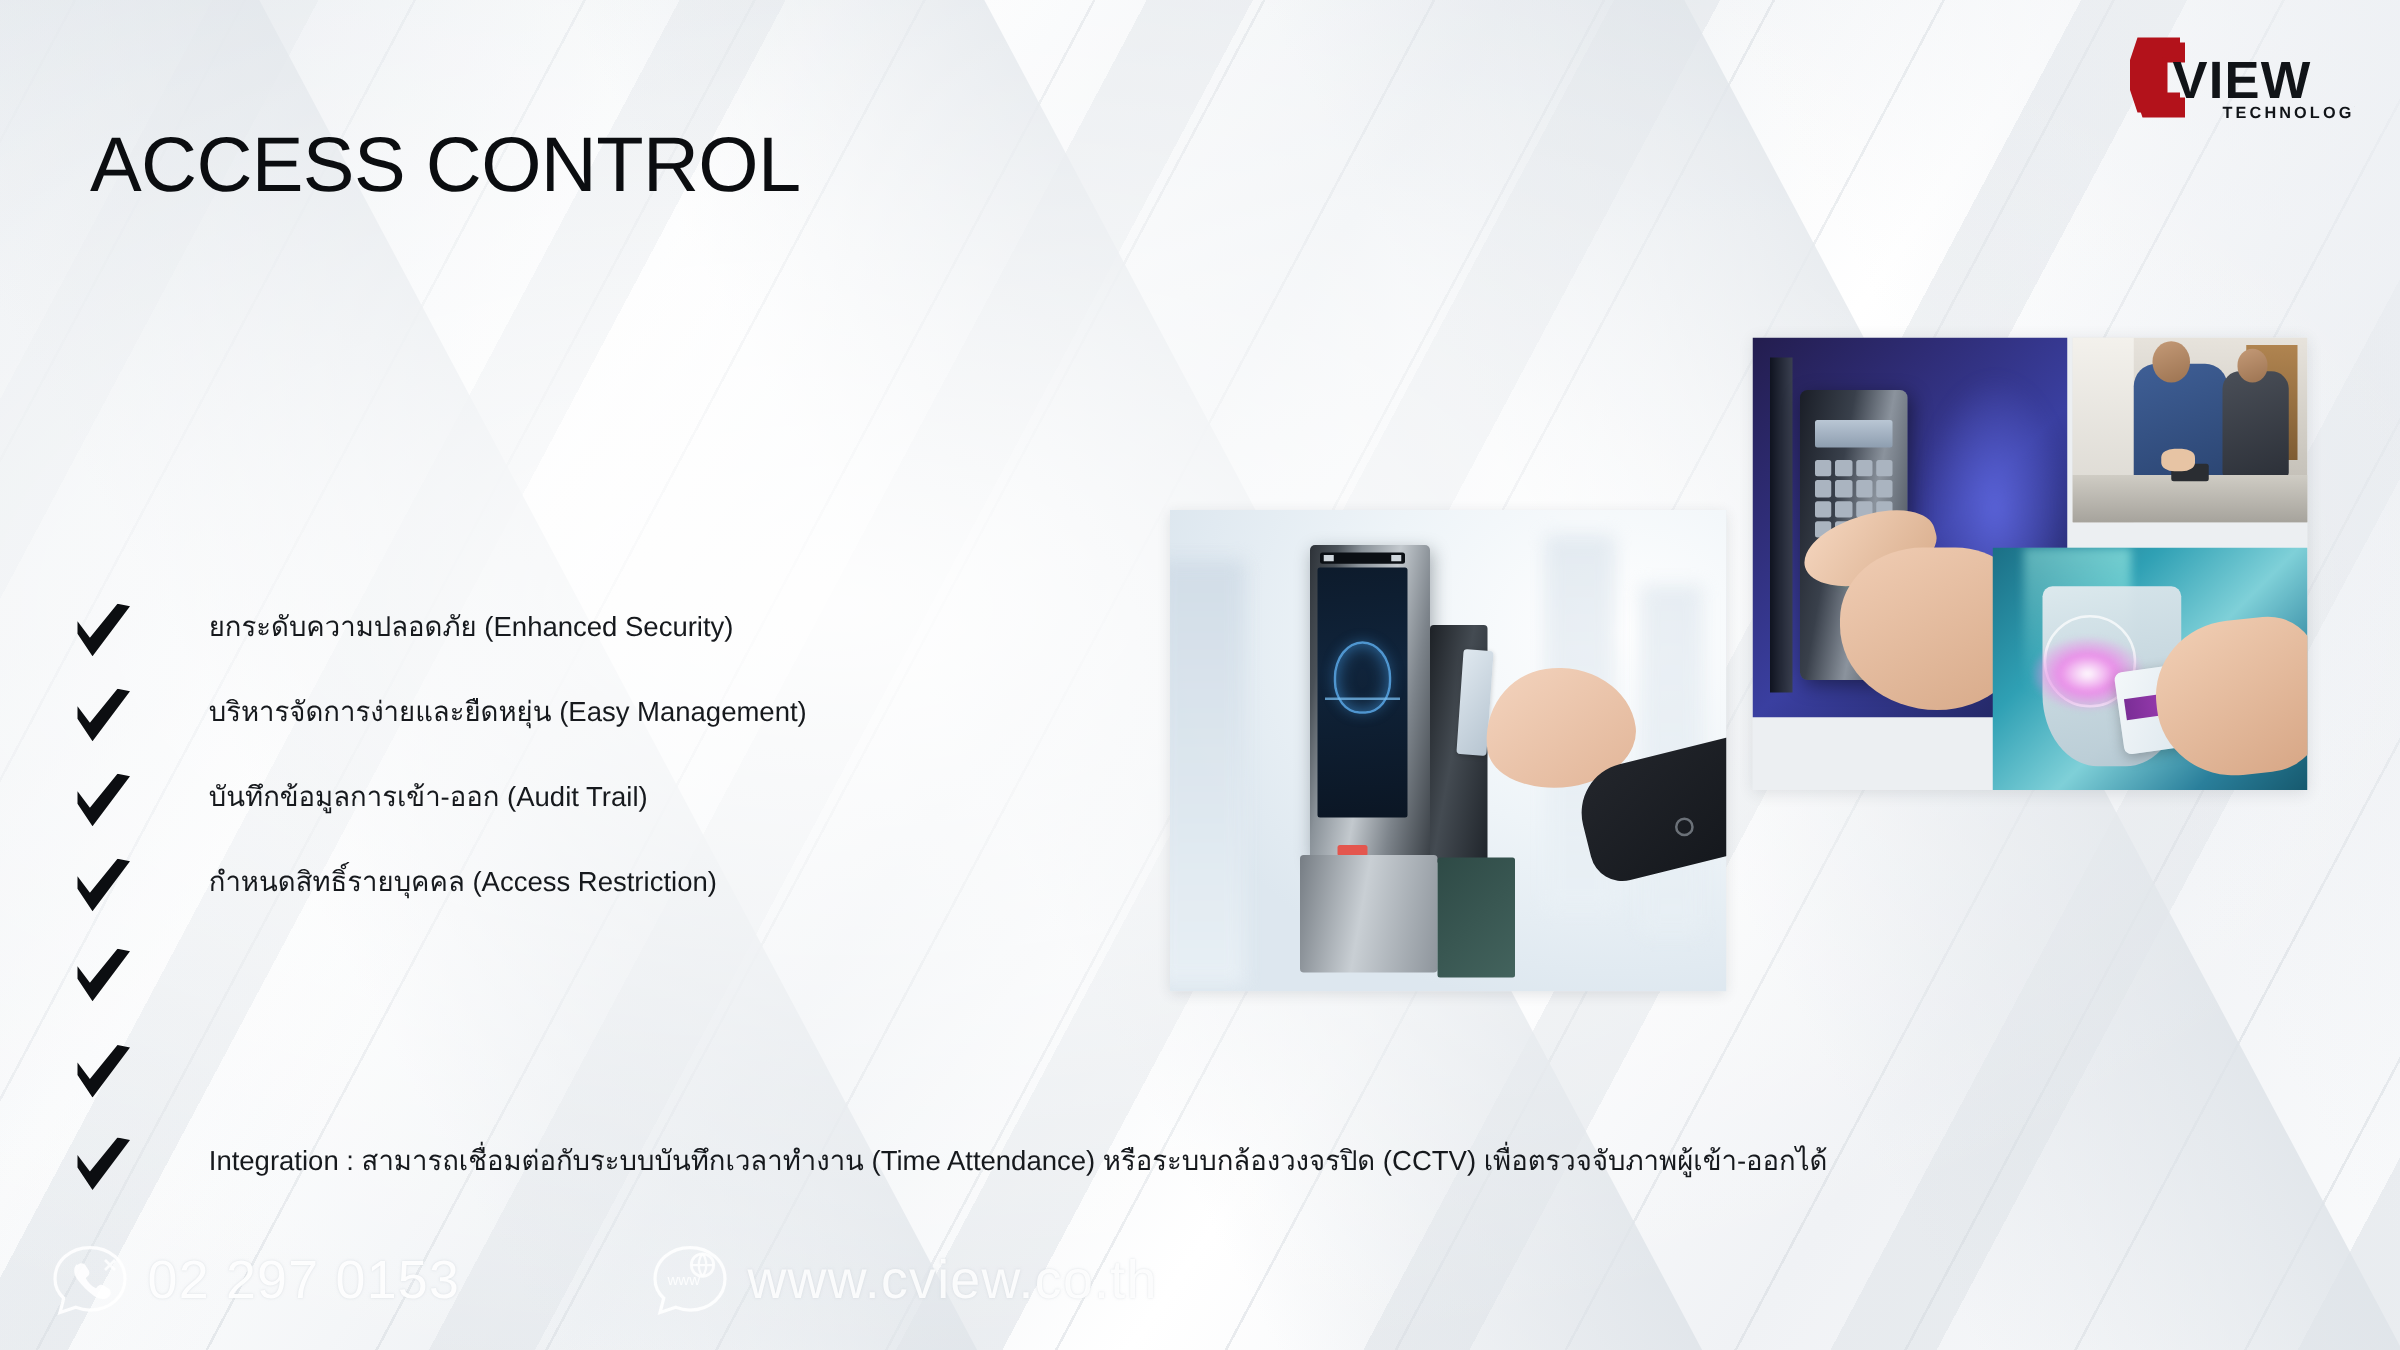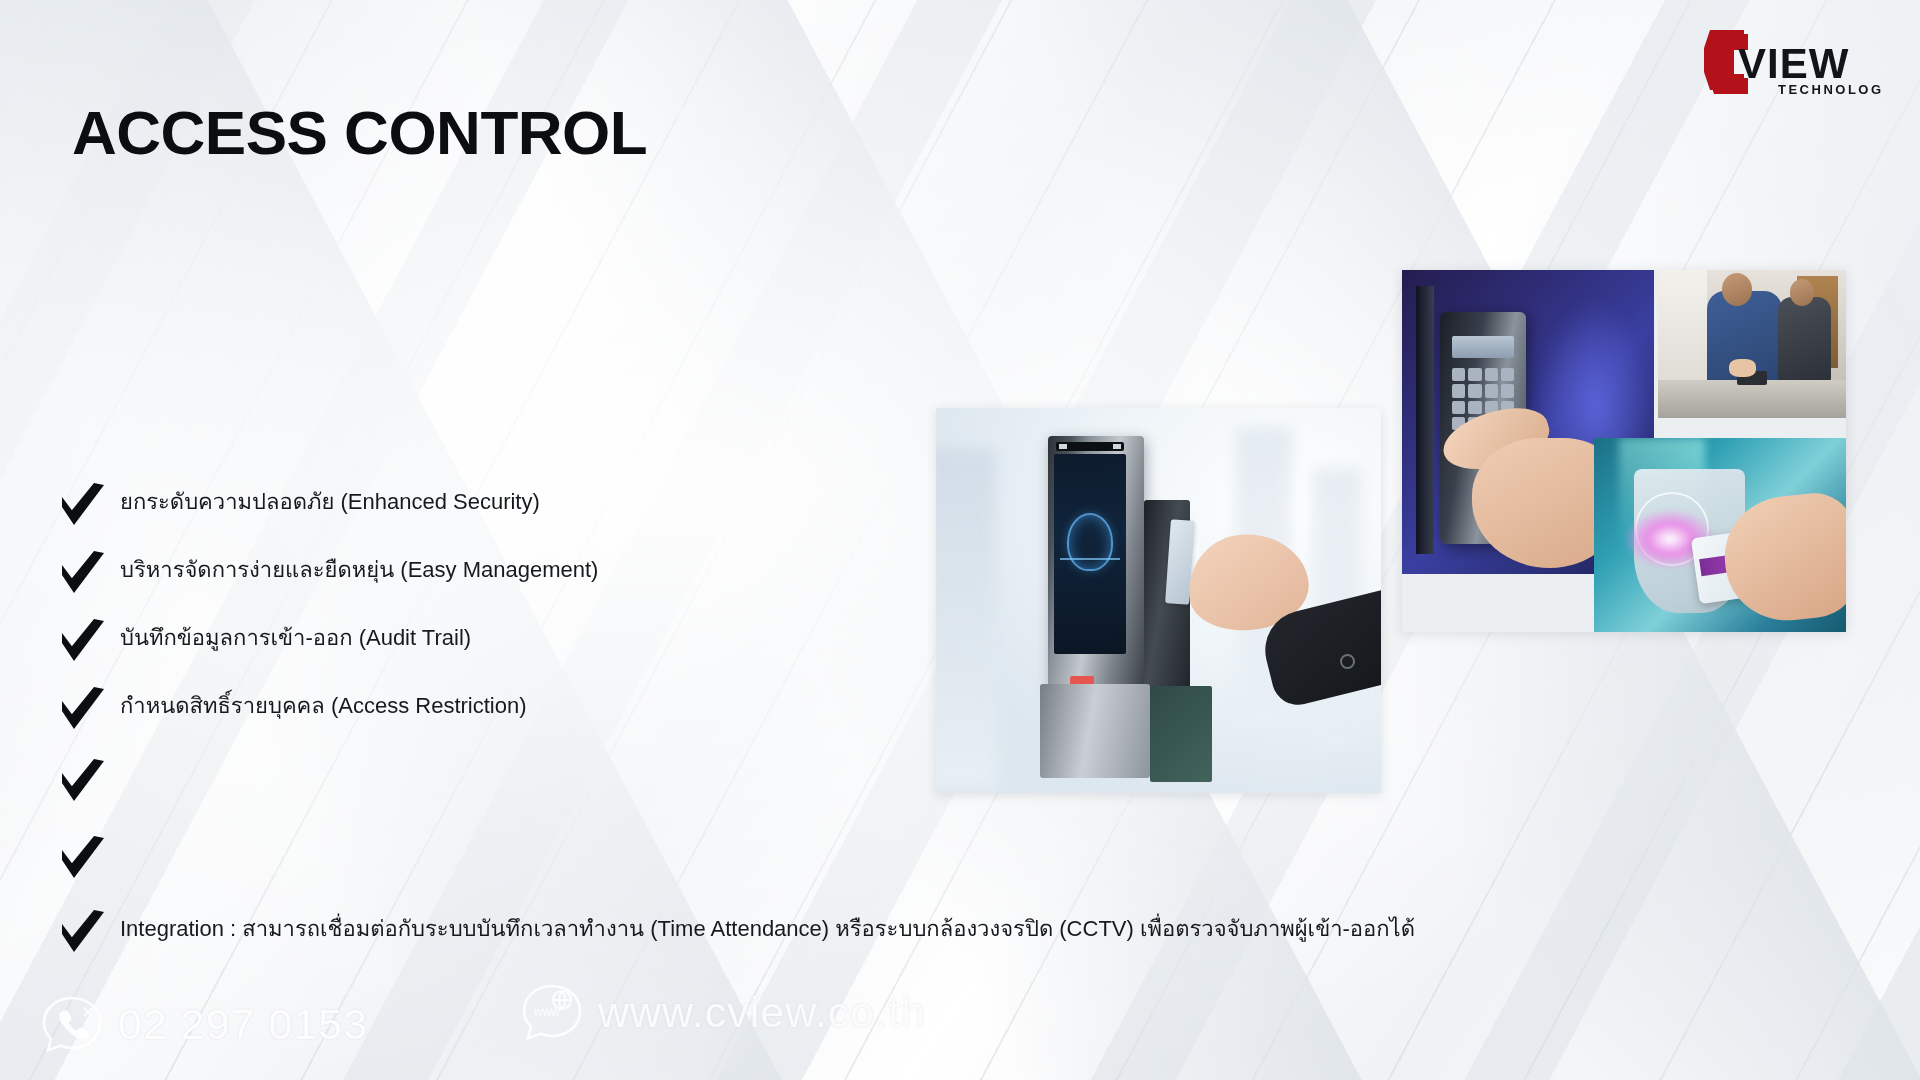--- a/index.html
+++ b/index.html
@@ -70,21 +70,21 @@
     width: 180px;
     height: 76px;
   }
 
   
   .title {
     position: absolute;
     left: 72px;
     top: 102px;
     font-size: 62px;
-    font-weight: 700;
+    font-weight: 400;
     letter-spacing: -0.5px;
     color: #0b0d10;
     line-height: 1;
     white-space: nowrap;
   }
   .subtitle {
     position: absolute;
     left: 72px;
     top: 188px;
     font-size: 42px;
@@ -123,20 +123,21 @@
     height: 42px;
     margin-right: 14px;
     position: relative;
     top: 2px;
   }
   .bullet .btext {
     font-size: 22px;
     color: #16191d;
     line-height: 1.3;
     white-space: nowrap;
+    margin-left: 47px;
   }
 
   
   .photo {
     position: absolute;
     overflow: hidden;
     background: #e9edf1;
   }
   .photo-center {
     left: 936px;
@@ -254,21 +255,21 @@
   .c2-ring { position:absolute; left:30%; top:46%; width:70px; height:70px; margin:-35px 0 0 -35px; border:2px solid rgba(255,255,255,.7); border-radius:50%;}
   .c2-flare { position:absolute; left:30%; top:52%; width:90px; height:60px; margin:-30px 0 0 -45px; background:radial-gradient(ellipse,#ffffff 0%, #e98fe8 35%, rgba(180,60,200,0) 72%); filter:blur(2px);}
   .c2-card { position:absolute; left:40%; top:48%; width:42%; height:34%; background:linear-gradient(120deg,#f4f8fa,#cfdde6); border-radius:6px; transform:rotate(-8deg); box-shadow:0 3px 10px rgba(0,0,0,.25);}
   .c2-stripe { position:absolute; left:42%; top:60%; width:30%; height:9%; background:linear-gradient(90deg,#7a2e96,#c14bd0); transform:rotate(-8deg);}
   .c2-hand { position:absolute; right:-4%; top:30%; width:52%; height:64%; background:linear-gradient(150deg,#f2d0b6,#d6a584); border-radius:48% 30% 34% 48%; transform:rotate(-6deg);}
 
   
   .footer { position:absolute; left:0; right:0; bottom:0; height:110px; }
   .foot-item { position:absolute; display:flex; align-items:center; }
   .foot-phone { left:40px; top:22px; }
-  .foot-web  { left:520px; top:10px; }
+  .foot-web  { left:520px; top:22px; }
   .foot-icon { width:64px; height:64px; margin-right:14px; opacity:.95; }
   .foot-text { font-size:43px; color:rgba(255,255,255,0.93); letter-spacing:1px; text-shadow:0 0 2px rgba(190,198,206,.5); }
   .foot-text.dim { color:rgba(255,255,255,0.88); }
 </style>
 </head>
 <body>
 
 <div id="slide">
 
   <div class="bg-layer bg-stripes-b"></div>

